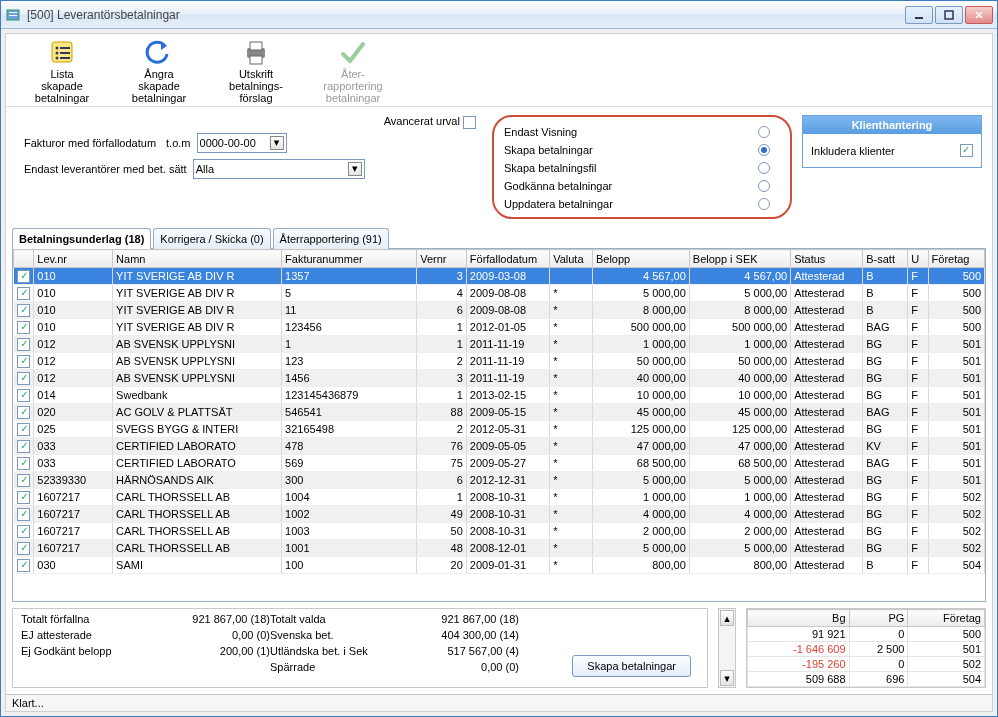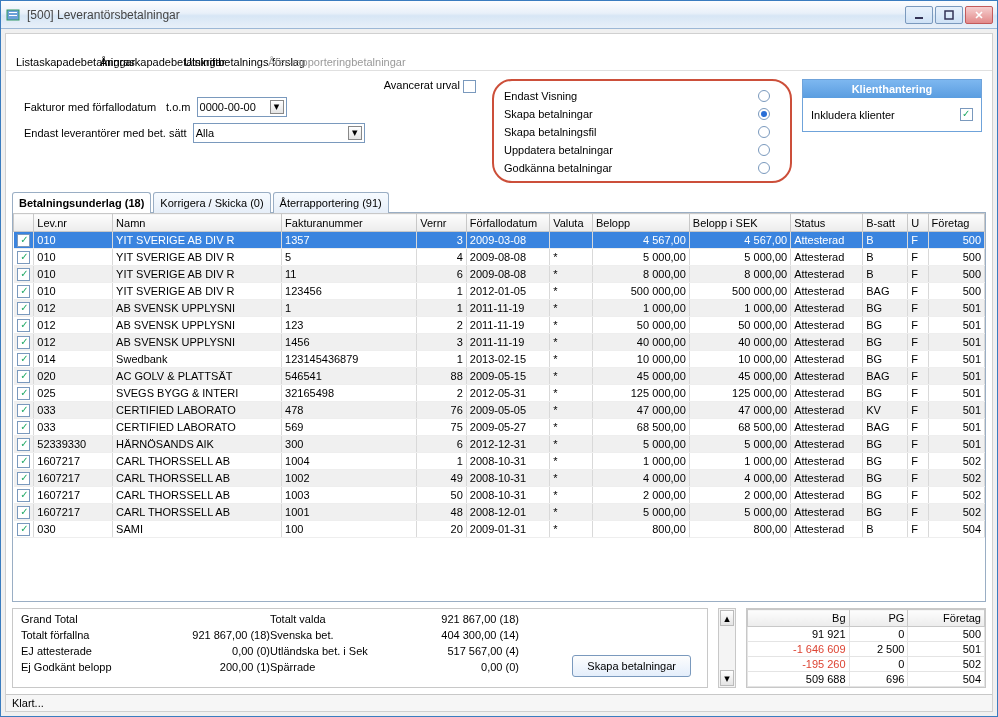--- a/index.html
+++ b/index.html
@@ -12,21 +12,21 @@
 .titlebar-icon { width: 16px; height: 16px; margin-right: 6px; }
 .titlebar-text { flex: 1; color: #444; font-size: 12px; }
 .winbtns { display: flex; gap: 2px; }
 .winbtn { width: 28px; height: 18px; border: 1px solid #7a99bd; background: linear-gradient(to bottom,#e8f1fb,#cfe2f6); border-radius: 2px; display: flex; align-items: center; justify-content: center; }
 .winbtn.close { background: linear-gradient(to bottom,#f6cfcf,#e28a8a); border-color:#c35a5a; }
 .winbtn svg { width: 10px; height: 10px; }
 
 .body-area { flex: 1; background: #fff; margin: 4px; border: 1px solid #d0d0d0; display: flex; flex-direction: column; overflow: hidden; }
 
 .toolbar { display: flex; padding: 4px 10px 2px 10px; gap: 18px; border-bottom: 1px solid #e0e0e0; }
-.tool-item { display: flex; align-items: flex-end; width: 66px; text-align: center; line-height: 12px; }
+.tool-item { display: flex; flex-direction: column; align-items: center; width: 66px; text-align: center; line-height: 12px; margin-left: 13px; }
 .tool-item .ico { width: 28px; height: 28px; margin-bottom: 2px; }
 .tool-item.disabled { color: #9a9a9a; }
 .tool-item.disabled .ico { opacity: .5; }
 
 .filters-row { display: flex; align-items: flex-start; padding: 8px 10px 4px 10px; gap: 10px; position: relative; }
 .filters-left { flex: 1; }
 .filters-left .row { display: flex; align-items: center; margin-bottom: 6px; gap: 6px; padding-left: 8px; }
 .date-input { border: 1px solid #7a99bd; height: 20px; padding: 0 2px; width: 90px; background: #fff; display:inline-flex; align-items:center; }
 .combo { border: 1px solid #7a99bd; height: 20px; width: 172px; background: #fff; display: inline-flex; align-items: center; justify-content: space-between; padding: 0 2px; }
 .combo .arrow { width: 14px; height: 14px; border:1px solid #888; display:flex; align-items:center; justify-content:center; background:linear-gradient(#fff,#e4e4e4); }
@@ -177,25 +177,25 @@
           </div>
           <div class="row">
             <span>Skapa betalningar</span>
             <span class="radio-o sel"></span>
           </div>
           <div class="row">
             <span>Skapa betalningsfil</span>
             <span class="radio-o"></span>
           </div>
           <div class="row">
-            <span>Uppdatera betalningar</span>
+            <span>Godkänna betalningar</span>
             <span class="radio-o"></span>
           </div>
           <div class="row">
-            <span>Godkänna betalningar</span>
+            <span>Uppdatera betalningar</span>
             <span class="radio-o"></span>
           </div>
         </div>
 
       <div class="klient">
         <div class="klient-head">Klienthantering</div>
         <div class="klient-body">
           <span>Inkludera klienter</span>
           <span class="chk checked"></span>
         </div>
@@ -514,24 +514,20 @@
               <td class="r">504</td>
             </tr>
           </tbody>
         </table>
     </div>
 
     <div class="footer">
       <div class="totals-box">
         <div class="cols">
           <div class="col" id="totL">
-              <div class="line">
-                <span>Grand Total</span>
-                <span></span>
-              </div>
               <div class="line">
                 <span>Totalt förfallna</span>
                 <span>921 867,00 (18)</span>
               </div>
               <div class="line">
                 <span>EJ attesterade</span>
                 <span>0,00 (0)</span>
               </div>
               <div class="line">
                 <span>Ej Godkänt belopp</span>

